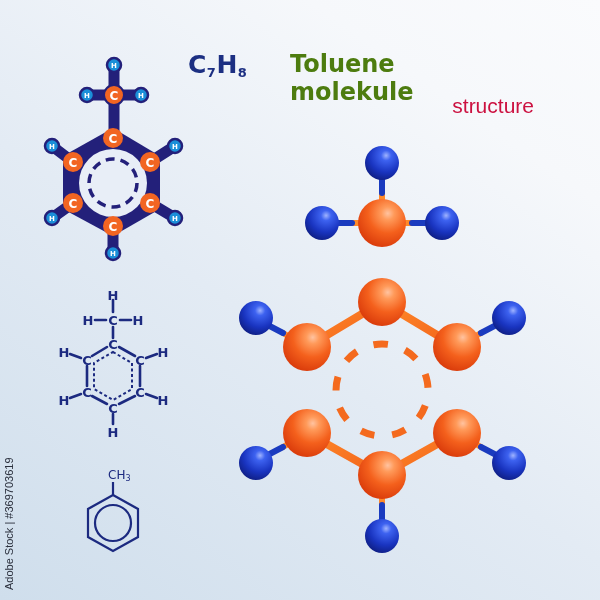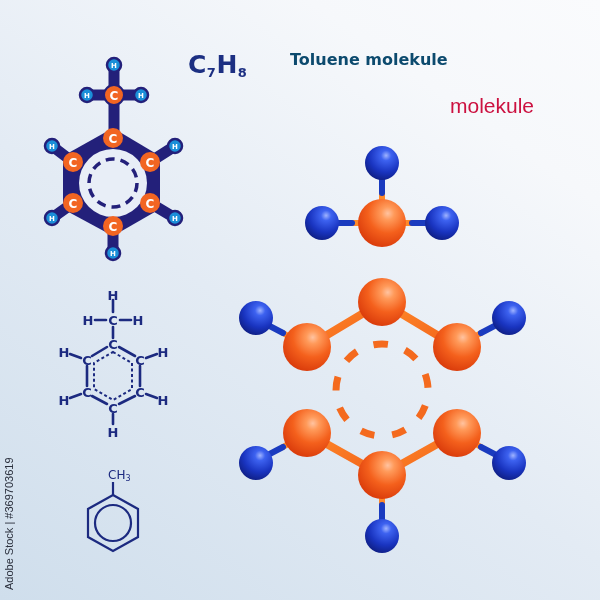--- a/index.html
+++ b/index.html
@@ -11,21 +11,21 @@
   .title-block { position: absolute; left: 0; top: 0; width: 516px; height: 130px; }
   .formula {
     position: absolute; left: 188px; top: 50px;
     font-family: "DejaVu Sans", sans-serif; font-weight: bold;
     font-size: 25px; color: #1c2f82; letter-spacing: 0.5px;
   }
   .formula sub { font-size: 13px; vertical-align: -4px; }
   .name {
     position: absolute; left: 290px; top: 50px;
     font-family: "DejaVu Sans", sans-serif; font-weight: bold;
-    font-size: 16px; color: #0c4a6e;
+    font-size: 24px; color: #4d7c0f;
   }
   .subtitle {
     position: absolute; left: 440px; top: 94px; width: 94px; text-align: right;
     font-family: "Liberation Sans", sans-serif; font-size: 21px; color: #cc1140;
   }
   svg { position: absolute; left: 0; top: 0; }
   .watermark-side {
     position: absolute; left: 3px; top: 590px;
     transform: rotate(-90deg); transform-origin: left top;
     font-family: "Liberation Sans", sans-serif; font-size: 11px; color: #2a2f3c;
@@ -35,21 +35,21 @@
     font-family: "DejaVu Sans", sans-serif; font-weight: bold;
     font-size: 13px; fill: #1c2a80;
   }
 </style>
 </head>
 <body>
 
 <div class="title-block">
   <div class="formula"><span>C</span><sub>7</sub><span>H</span><sub>8</sub></div>
   <div class="name">Toluene molekule</div>
-  <div class="subtitle">molekule</div>
+  <div class="subtitle">structure</div>
 </div>
 
 <svg width="600" height="600" viewBox="0 0 600 600">
   <defs>
     <radialGradient id="gC" cx="0.62" cy="0.3" r="0.75">
       <stop offset="0" stop-color="#ffc3a0"></stop>
       <stop offset="0.18" stop-color="#ff9a5a"></stop>
       <stop offset="0.55" stop-color="#f4601c"></stop>
       <stop offset="1" stop-color="#d8390a"></stop>
     </radialGradient>

